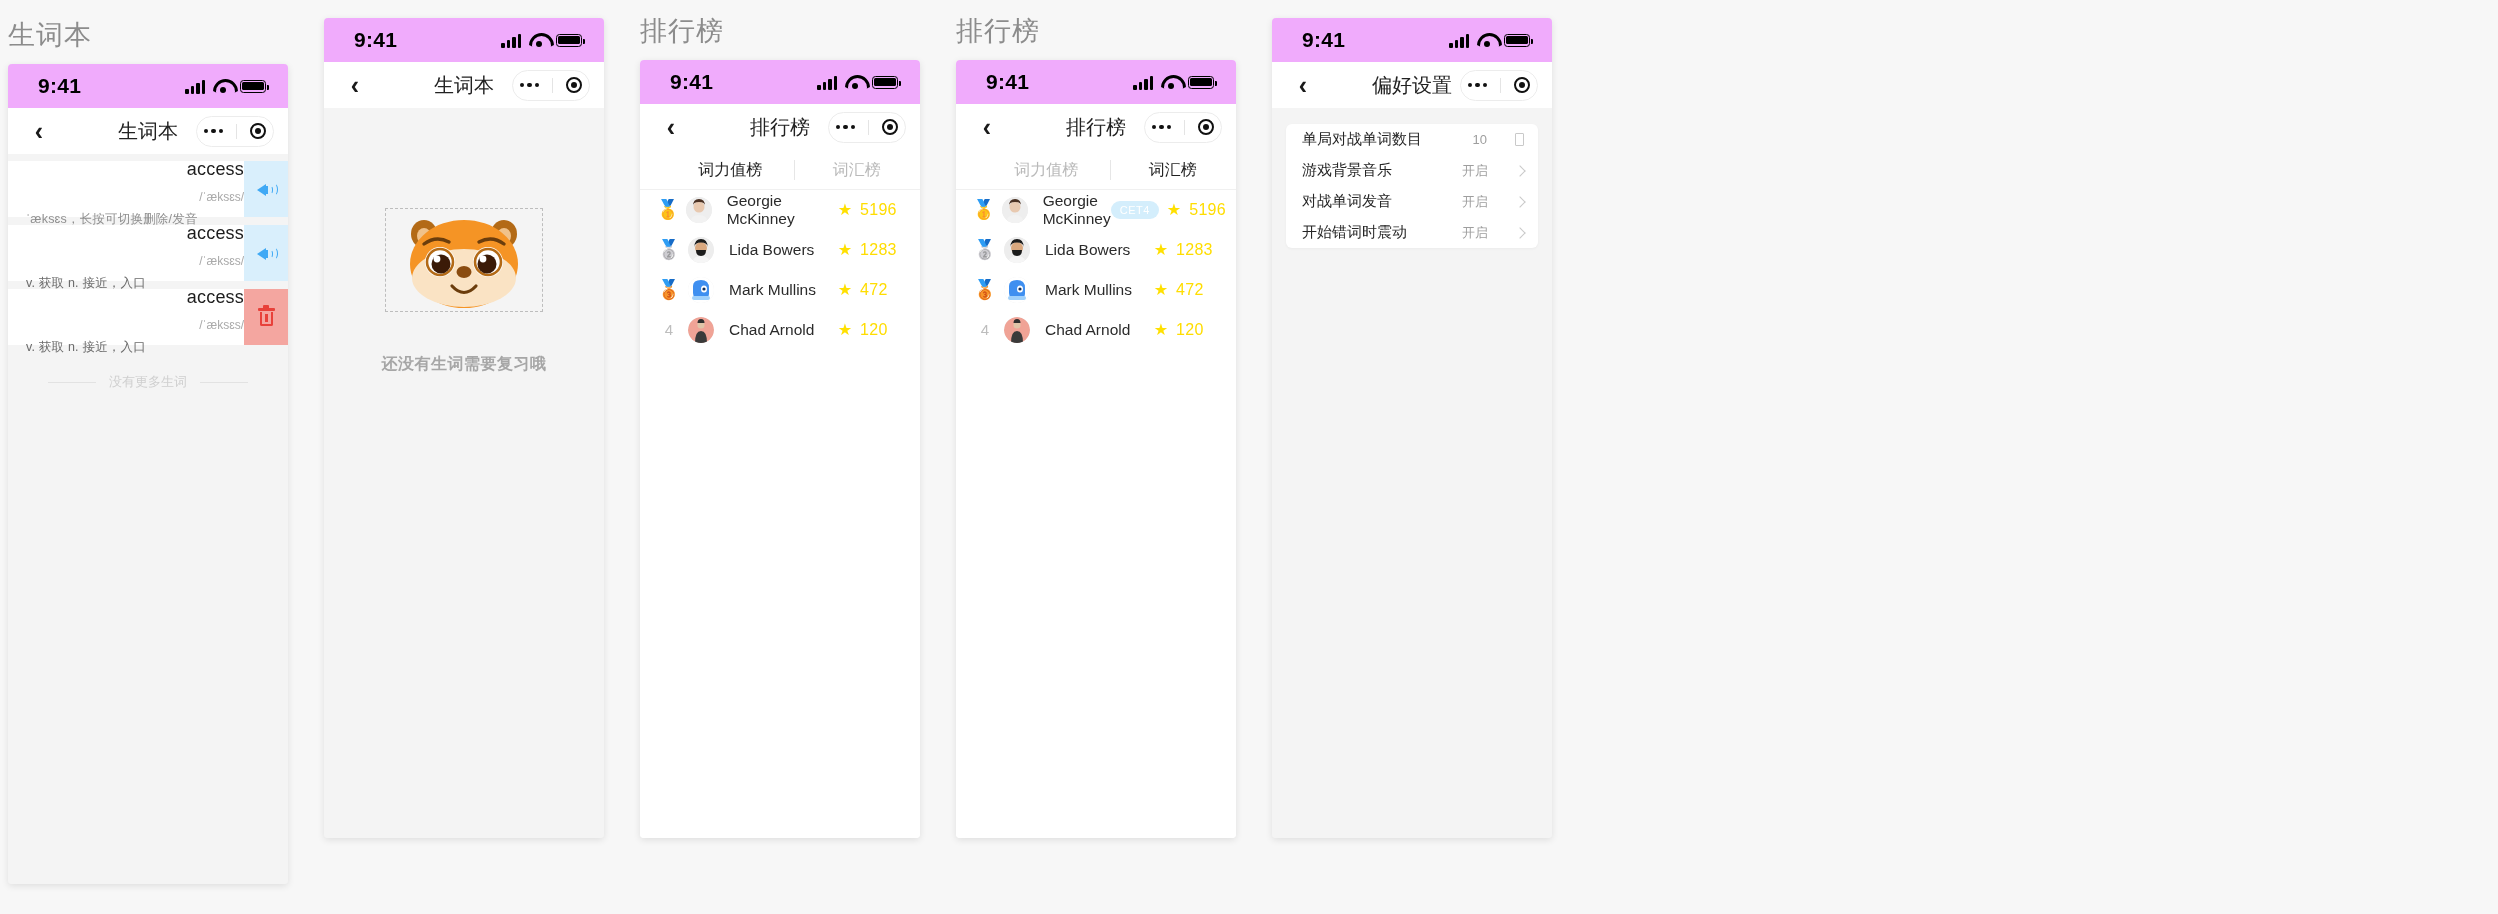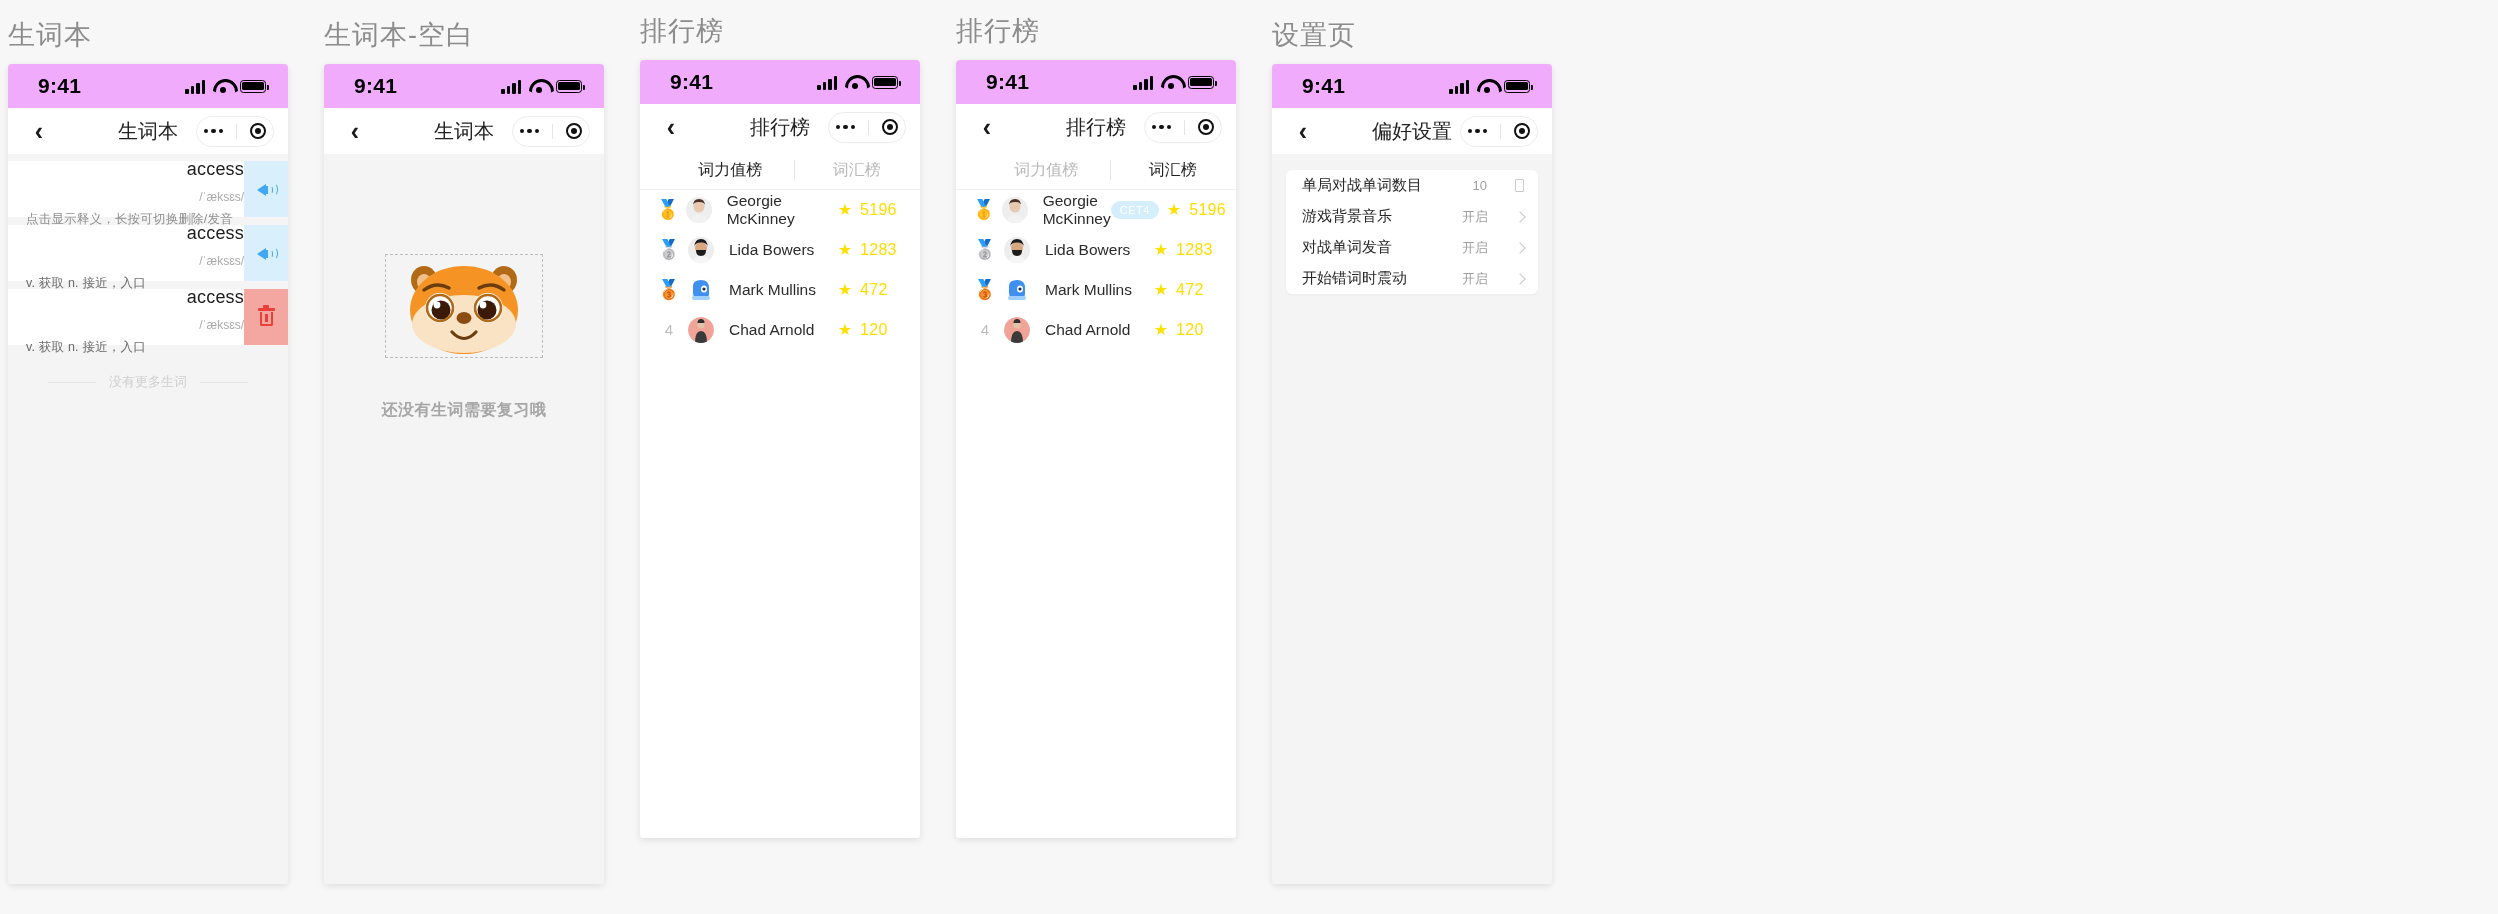--- a/index.html
+++ b/index.html
@@ -250,21 +250,21 @@
         </span>
       </div>
       <div class="wb-body">
 
         <div class="wb-row">
           <div class="wb-card">
             <div class="wb-head">
               <span class="wb-word">access</span>
               <span class="wb-ipa">/ˈæksɛs/</span>
             </div>
-            <div class="wb-sub">点击显示释义，长按可切换删除/发音</div>
+            <div class="wb-sub">ˈæksɛs，长按可切换删除/发音</div>
           </div>
           <div class="wb-action sound">
             <span class="ic-speaker">
               <span class="cone"></span>
                 <span class="box"></span>
                 <span class="wv1"></span>
                 <span class="wv2"></span>
             </span>
           </div>
         </div>
@@ -306,21 +306,20 @@
         <div class="wb-nomore">
           <span class="ln"></span>
           <span>没有更多生词</span>
           <span class="ln"></span>
         </div>
       </div>
     </div>
   </div>
 
   <div class="panel" style="left:324px; top:18px; width:280px;">
-    <div class="panel-caption">生词本-空白</div>
     <div class="phone grey-body" style="width:280px; height:820px;">
       <div class="statusbar">
         <span class="status-time">9:41</span>
         <span class="status-right">
           <span class="sig">
               <i></i>
               <i></i>
               <i></i>
               <i></i>
             </span>
@@ -580,21 +579,20 @@
             <span class="star">★</span>
             <span class="score">120</span>
           </span>
         </div>
 
       </div>
     </div>
   </div>
 
   <div class="panel" style="left:1272px; top:18px; width:280px;">
-    <div class="panel-caption">设置页</div>
     <div class="phone grey-body" style="width:280px; height:820px;">
       <div class="statusbar">
         <span class="status-time">9:41</span>
         <span class="status-right">
           <span class="sig">
               <i></i>
               <i></i>
               <i></i>
               <i></i>
             </span>

